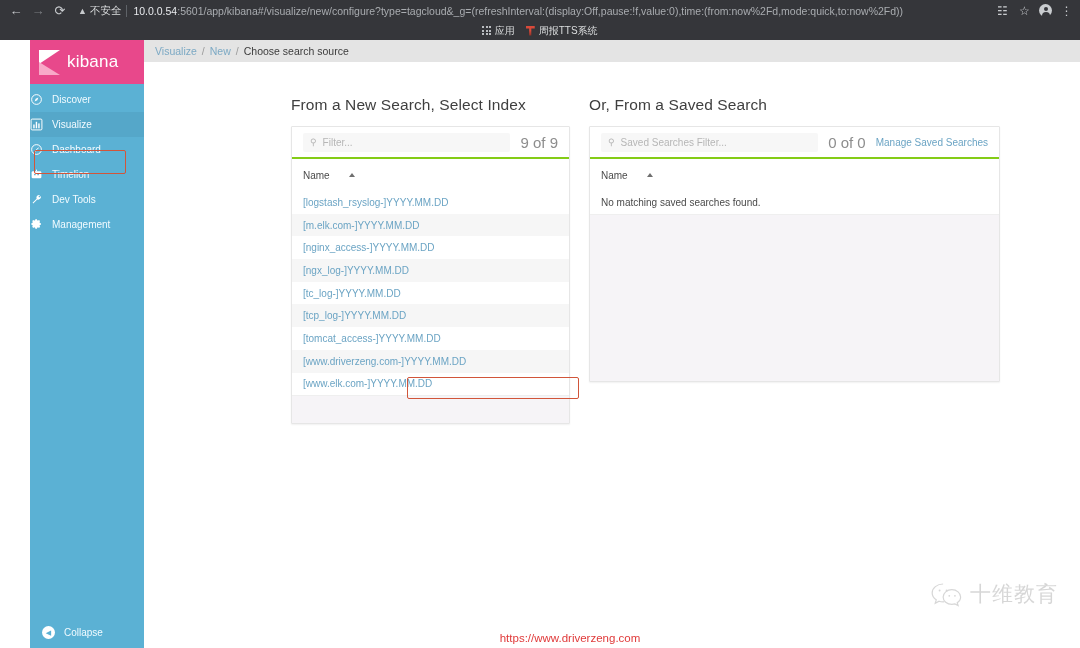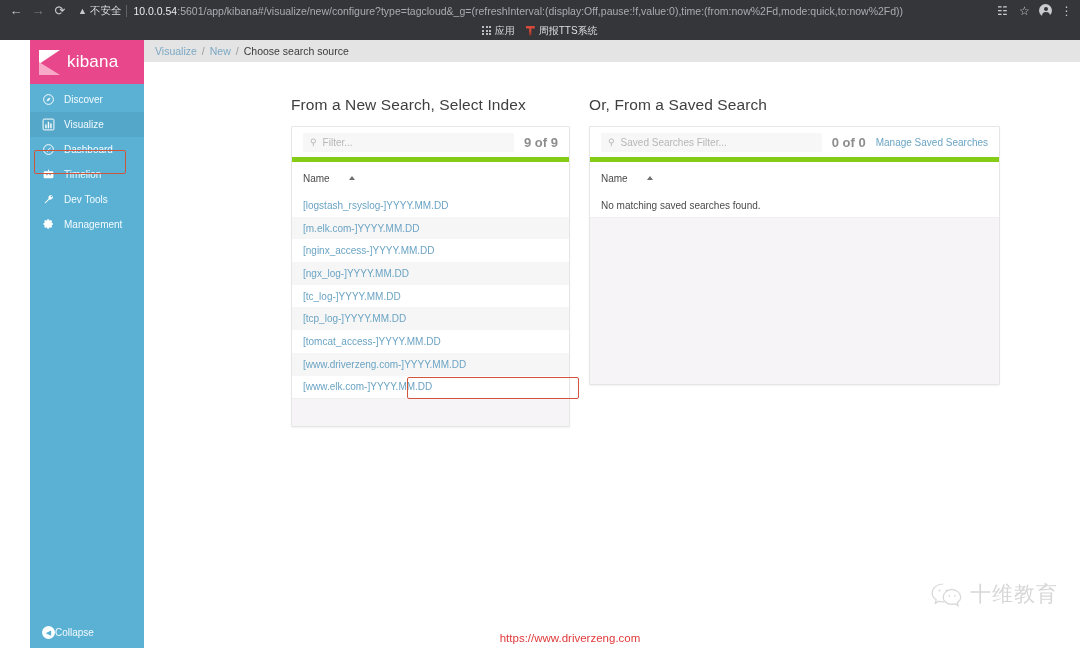--- a/index.html
+++ b/index.html
@@ -142,21 +142,21 @@
     border-left: 21px solid #f8a9c8;
     border-top: 13px solid transparent;
   }
   .kb-word {
     color: #ffffff; font-size: 17px; letter-spacing: .2px;
   }
   .nav-list { padding-top: 3px; }
   .nav-item {
     height: 25px;
     display: flex; align-items: center;
-    gap: 9px; padding-left: 12px;
+    gap: 9px; 
     cursor: pointer;
     position: relative;
   }
   .nav-item.active { background: #55a7c9; }
   .nav-ico {
     width: 13px; height: 13px; flex: 0 0 13px;
     display: flex; align-items: center; justify-content: center;
     color: #ffffff;
   }
   .nav-ico svg { display:block; }
@@ -164,21 +164,21 @@
   .hl-box {
     position: absolute;
     border: 1.6px solid #d1553a;
     border-radius: 2px;
     pointer-events: none;
   }
   #hl-visualize { left: 4px; top: 110px; width: 92px; height: 24px; }
 
   .collapse-row {
     position: absolute; bottom: 9px; left: 0;
-    display: flex; align-items: center; padding-left: 12px;
+    display: flex; align-items: center; gap: 9px; padding-left: 12px;
     cursor: pointer;
   }
   .collapse-ico {
     width: 13px; height: 13px; border-radius: 50%;
     background: #ffffff; color: #5bb1d4;
     display: flex; align-items: center; justify-content: center;
     font-size: 7px; line-height: 1;
   }
   .collapse-text { color: #f2fbff; font-size: 10px; }
 
@@ -236,28 +236,28 @@
     padding: 0 7px; gap: 6px;
   }
   .search-ico { color: #b4b4b4; font-size: 9px; line-height:1; }
   .search-input {
     border: none; outline: none; background: transparent;
     font-family: "Liberation Sans", sans-serif;
     font-size: 10px; color: #3c3c3c;
     width: 100%;
   }
   .search-input::placeholder { color: #b6b6b6; }
-  .count-text { color: #8d8d8d; font-size: 13px; white-space: nowrap; font-weight: bold; }
+  .count-text { color: #8d8d8d; font-size: 15px; white-space: nowrap; }
   .manage-link { color: #6ba4c4; font-size: 10px; white-space: nowrap; cursor: pointer; }
 
   .col-head {
     height: 23px;
     display: flex; align-items: center;
     padding: 16px 11px; gap: 19px;
-    border-top: 5px solid #84cc16;
+    border-top: 2px solid #84cc16;
   }
   .col-head-text { color: #4a4a4a; font-size: 10px; }
   .sort-caret {
     width: 0; height: 0;
     border-left: 3px solid transparent;
     border-right: 3px solid transparent;
     border-bottom: 4px solid #6f6f6f;
   }
   .rows { display: flex; flex-direction: column; }
   .idx-row {

